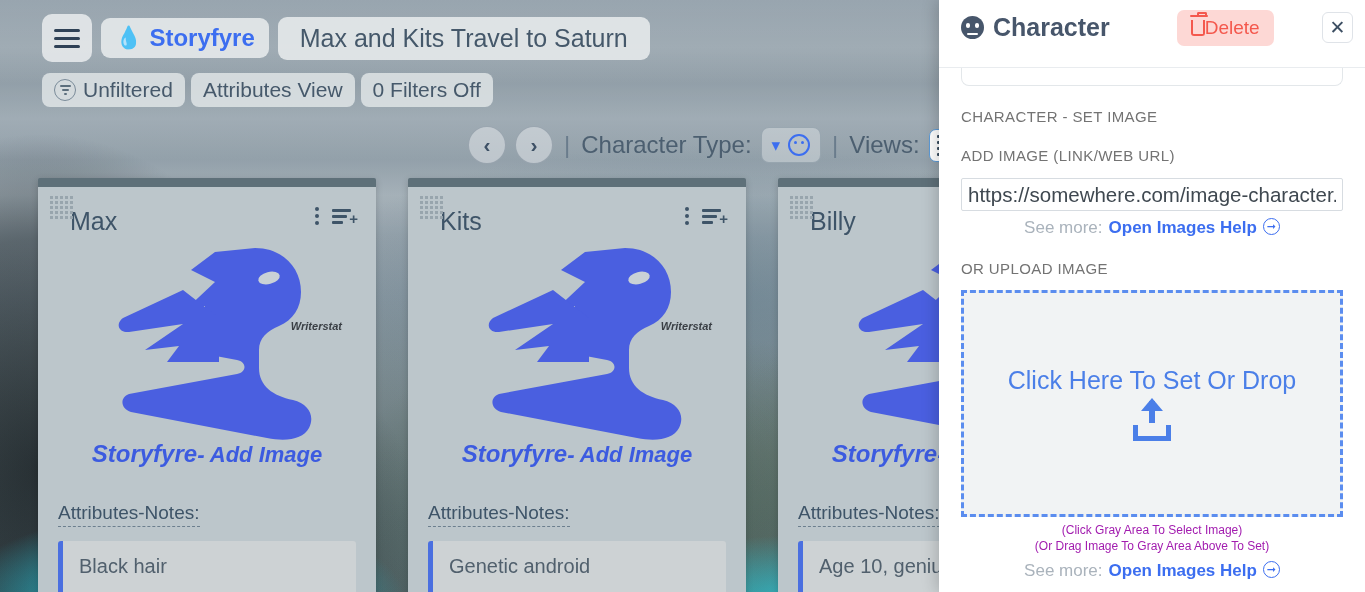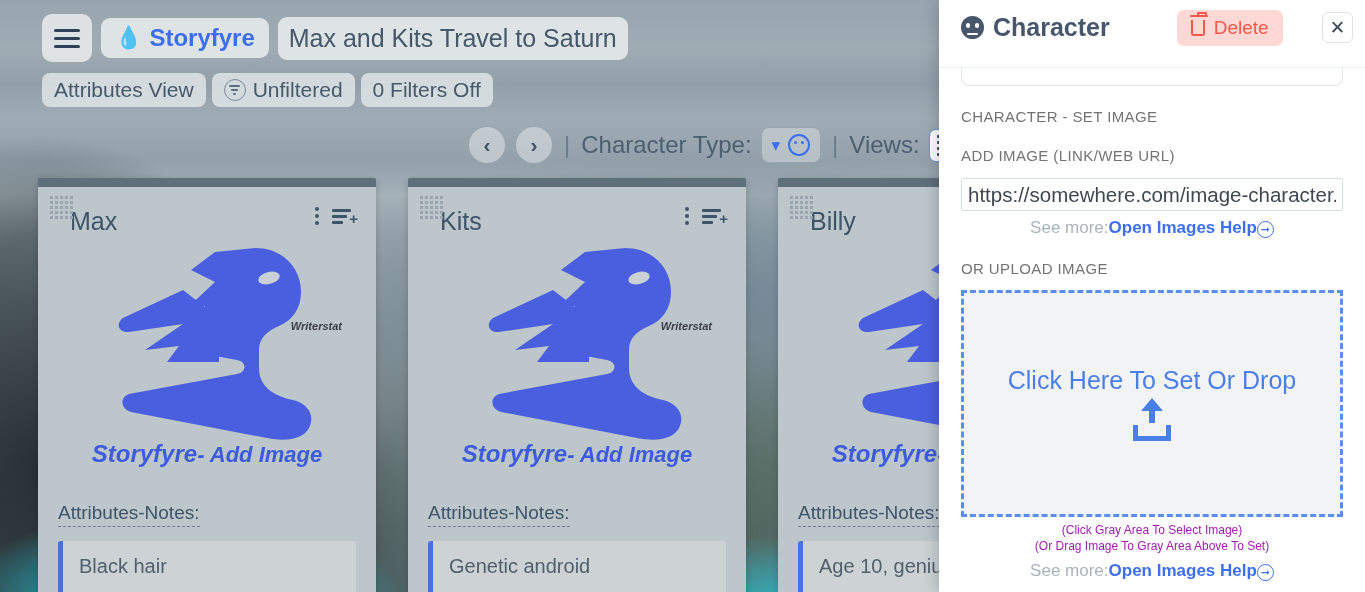--- a/index.html
+++ b/index.html
@@ -49,21 +49,21 @@
     width: 50px; height: 48px; border-radius: 10px;
     background: rgba(228,231,233,.92);
     display: flex; align-items: center; justify-content: center;
     flex-direction: column; gap: 5px; cursor: pointer;
   }
   .hamburger span { display: block; width: 26px; height: 3px; background: #2f4156; border-radius: 2px; }
 
   .chip {
     background: rgba(231,234,236,.88);
     border-radius: 9px;
-    padding: 7px 11px;
+    padding: 7px 22px;
     color: #46596b;
     font-size: 24px;
     display: flex; align-items: center; gap: 7px;
     white-space: nowrap;
   }
   .chip.brand { color: #3c6ef0; font-weight: 600; padding: 6px 14px; }
   .chip.title { font-size: 25px; color: #45586a; }
   .chip.small { font-size: 21px; padding: 5px 12px; border-radius: 8px; background: rgba(228,232,234,.8); }
   .flame { font-size: 22px; color: #3c6ef0; line-height: 1; }
 
@@ -191,21 +191,21 @@
     content: ""; position: absolute; top: 7px; width: 4px; height: 5px;
     background: #fff; border-radius: 2px;
   }
   .char-ico::before { left: 5px; } .char-ico::after { right: 5px; }
   .char-ico i {
     position: absolute; left: 6px; bottom: 4px; width: 11px; height: 2px;
     background: #fff; border-radius: 2px;
   }
   .delete-btn {
     margin-left: 67px; background: #fdd8d5; border-radius: 7px;
-    padding: 7px 14px; display: flex; align-items: center; gap: 9px;
+    padding: 7px 14px; display: flex; align-items: center; 
     color: #f4584d; font-size: 19px; cursor: pointer;
   }
   .trash {
     width: 14px; height: 16px; position: relative; display: inline-block;
     border: 2px solid #f4584d; border-top: none; border-radius: 0 0 3px 3px;
   }
   .trash::before {
     content: ""; position: absolute; top: -5px; left: -3px; width: 18px; height: 2.4px;
     background: #f4584d; border-radius: 1px;
   }
@@ -231,21 +231,21 @@
     margin-top: 22px; text-transform: uppercase;
   }
   .url-input {
     margin-top: 14px; width: 100%; height: 33px;
     border: 1px solid #d7dce1; border-radius: 2px;
     padding: 0 6px; font-size: 20.5px; color: #3f4850;
     font-family: "Liberation Sans", sans-serif; background: #fff;
   }
   .seemore {
     text-align: center; font-size: 17px; color: #aab3bc;
-    margin-top: 7px; display: flex; align-items: flex-end; justify-content: center; 
+    margin-top: 7px; display: flex; align-items: flex-start; justify-content: center; gap: 6px;
   }
   .seemore a { color: #3c6ef0; font-weight: 700; text-decoration: none; cursor: pointer; }
   .arrow-ico {
     width: 17px; height: 17px; border-radius: 50%; border: 1.6px solid #3c6ef0;
     display: inline-flex; align-items: center; justify-content: center;
     color: #3c6ef0; font-size: 11px; line-height: 1;
   }
   .drop {
     margin-top: 13px; height: 227px;
     border: 3px dashed #5b8def; background: #f1f3f4;
@@ -278,29 +278,29 @@
       <span></span>
       <span></span>
     </div>
     <div class="chip brand">
       <span class="flame">💧</span>
       <span>Storyfyre</span>
     </div>
     <div class="chip title">Max and Kits Travel to Saturn</div>
   </div>
   <div class="tb-row2">
-    <div class="chip small">Attributes View</div>
     <div class="chip small">
       <span class="filter-ico">
           <i></i>
           <i></i>
           <i></i>
         </span>
       <span>Unfiltered</span>
     </div>
+    <div class="chip small">Attributes View</div>
     <div class="chip small">0 Filters Off</div>
   </div>
 </div>
 
 <div class="navrow">
   <div class="circbtn">
     <span>‹</span>
   </div>
   <div class="circbtn">
     <span>›</span>

